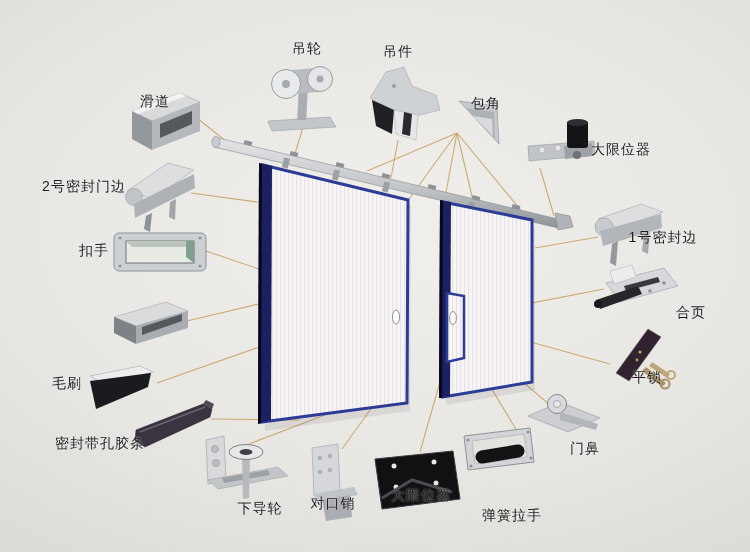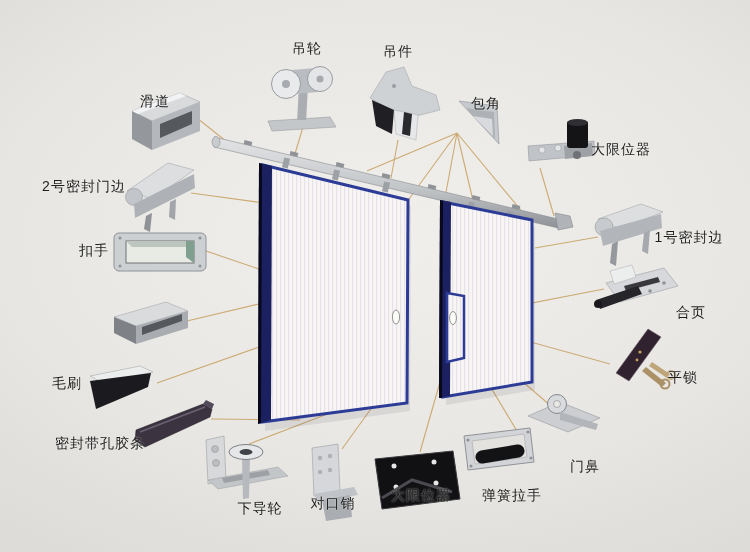--- a/index.html
+++ b/index.html
@@ -260,24 +260,24 @@
   </g>
 </svg>
 
 <div class="label" style="left:155px;top:102px">滑道</div>
 <div class="label" style="left:307px;top:49px">吊轮</div>
 <div class="label" style="left:398px;top:52px">吊件</div>
 <div class="label" style="left:486px;top:104px">包角</div>
 <div class="label" style="left:621px;top:150px">大限位器</div>
 <div class="label" style="left:84px;top:187px">2号密封门边</div>
 <div class="label" style="left:94px;top:251px">扣手</div>
-<div class="label" style="left:689px;top:238px">1号密封边</div>
+<div class="label" style="left:663px;top:238px">1号密封边</div>
 <div class="label" style="left:691px;top:313px">合页</div>
-<div class="label" style="left:683px;top:378px">平锁</div>
+<div class="label" style="left:647px;top:378px">平锁</div>
 <div class="label" style="left:67px;top:384px">毛刷</div>
 <div class="label" style="left:100px;top:444px">密封带孔胶条</div>
-<div class="label" style="left:585px;top:467px">门鼻</div>
+<div class="label" style="left:585px;top:449px">门鼻</div>
 <div class="label" style="left:260px;top:509px">下导轮</div>
 <div class="label" style="left:333px;top:504px">对口销</div>
 <div class="label" style="left:421px;top:496px">大限位器</div>
-<div class="label" style="left:512px;top:496px">弹簧拉手</div>
+<div class="label" style="left:512px;top:516px">弹簧拉手</div>
 
 </div>
 
 </body></html>

